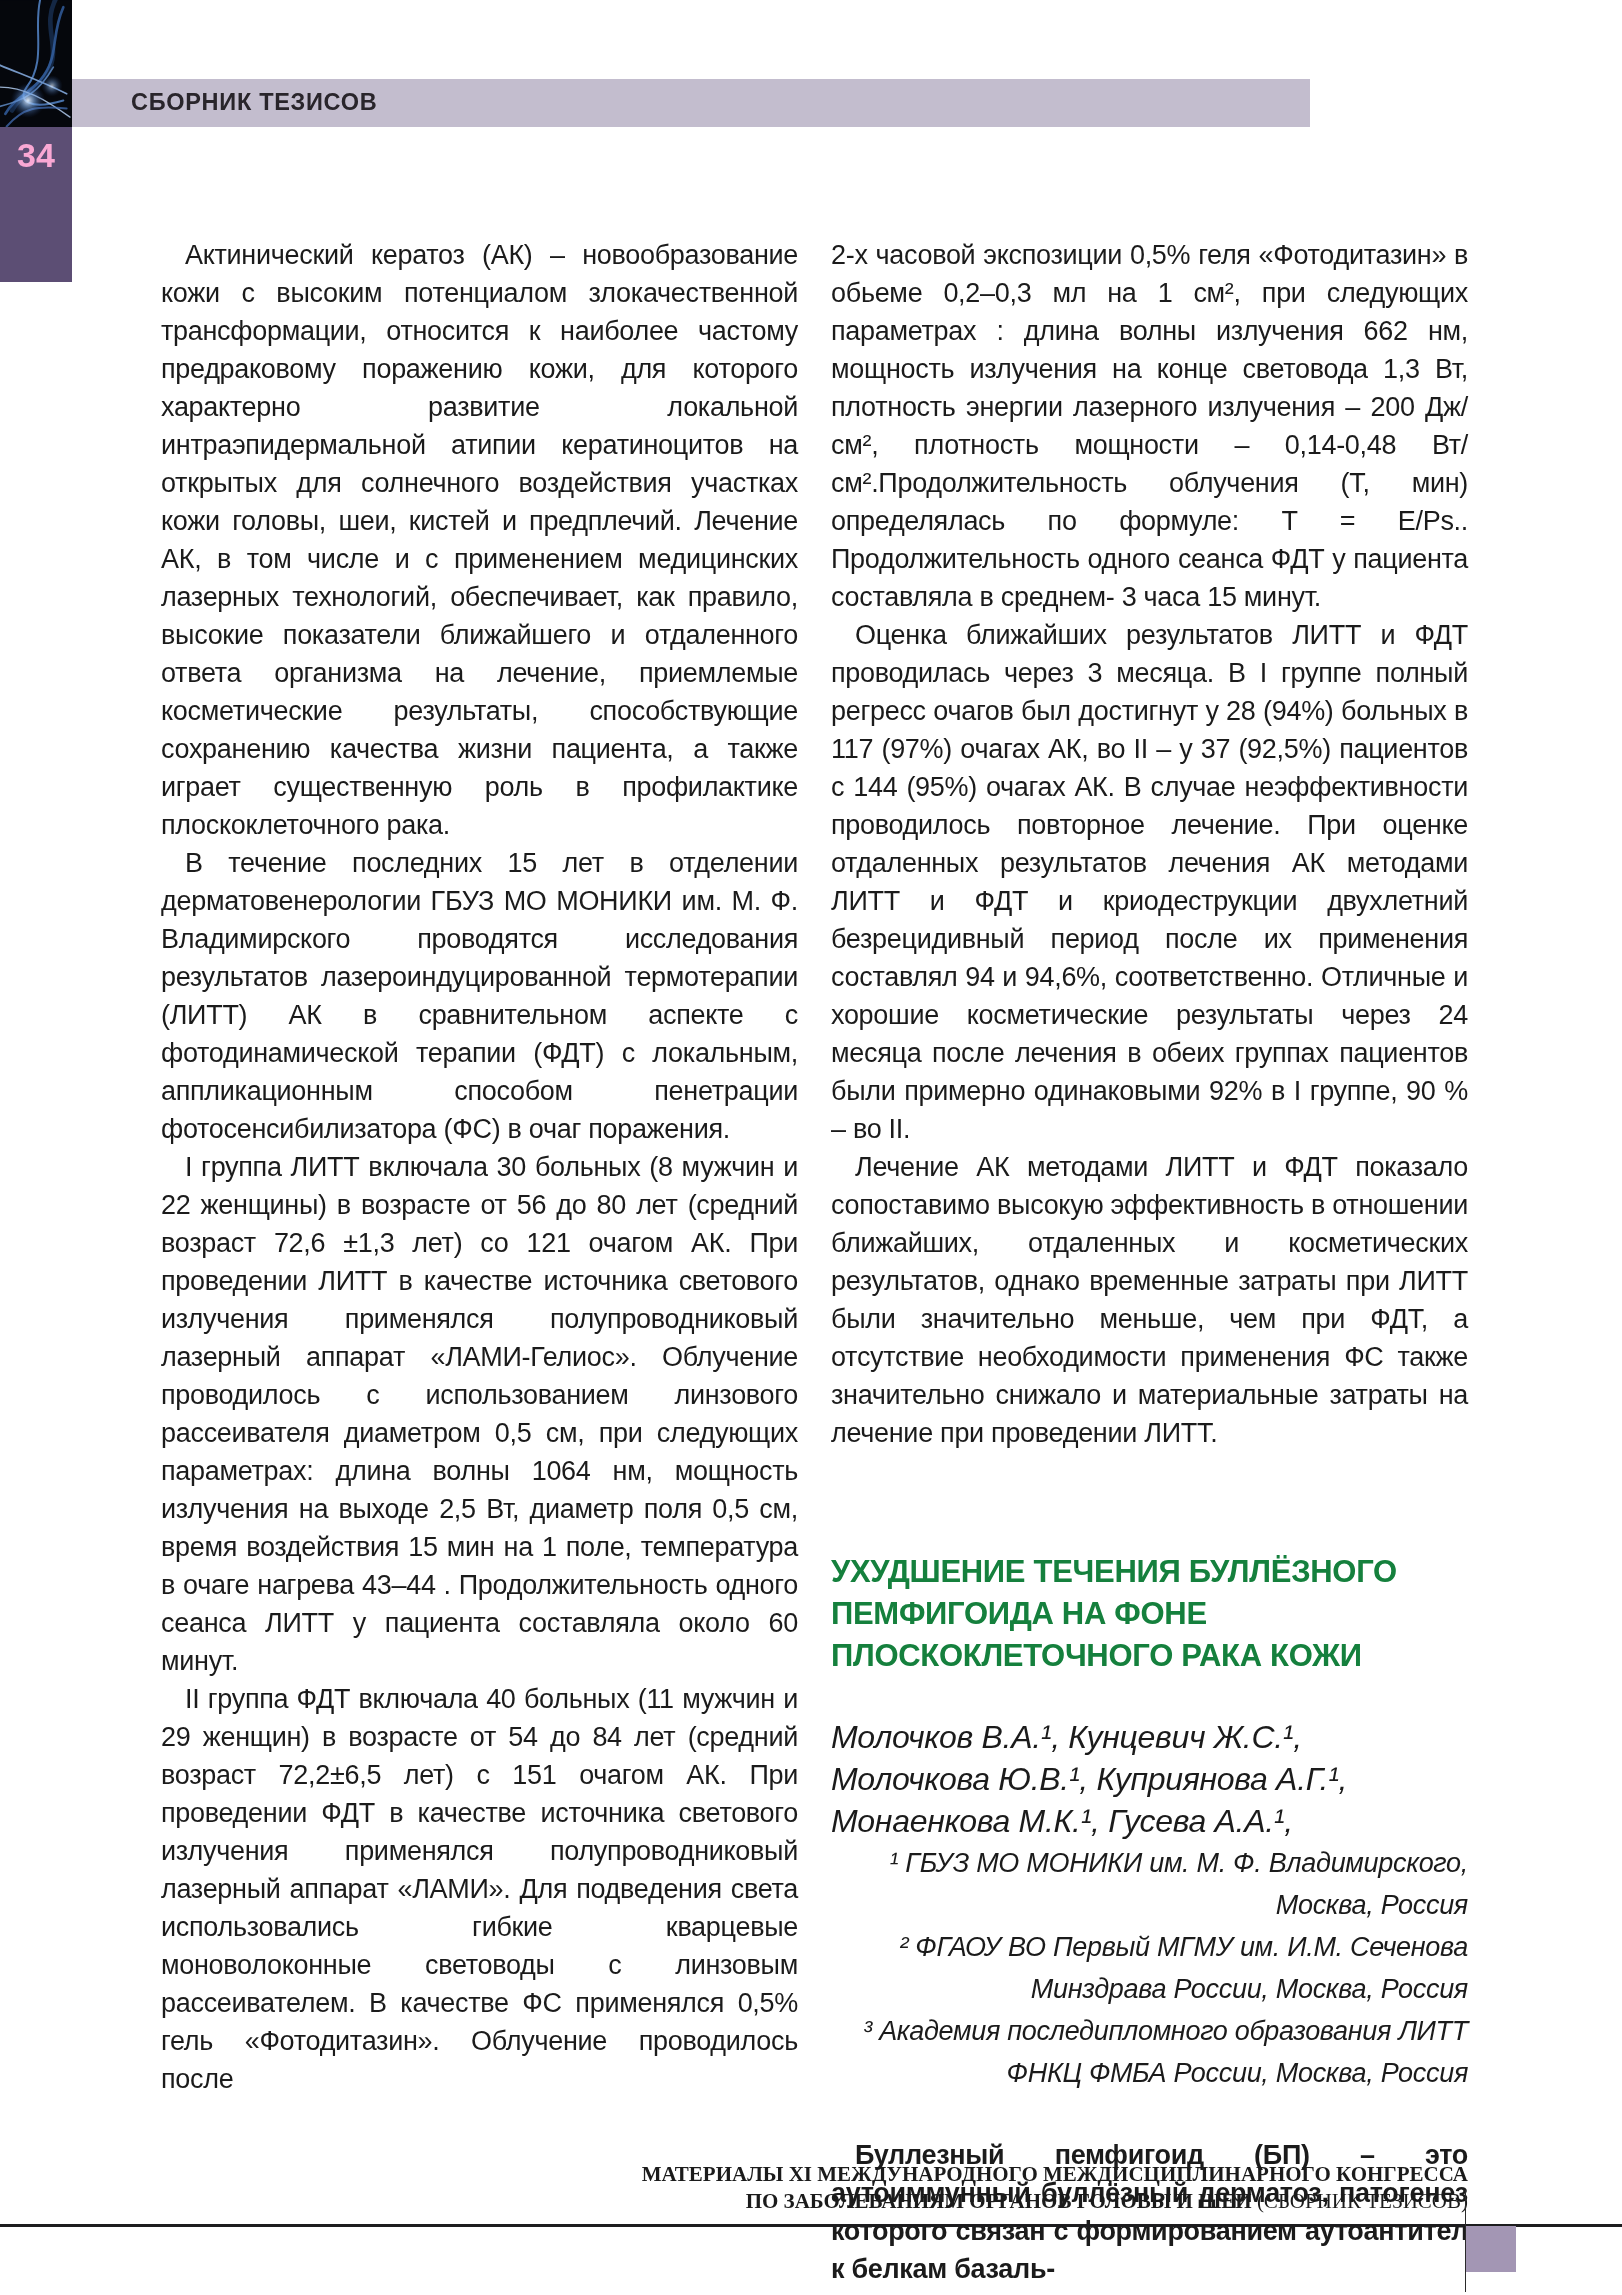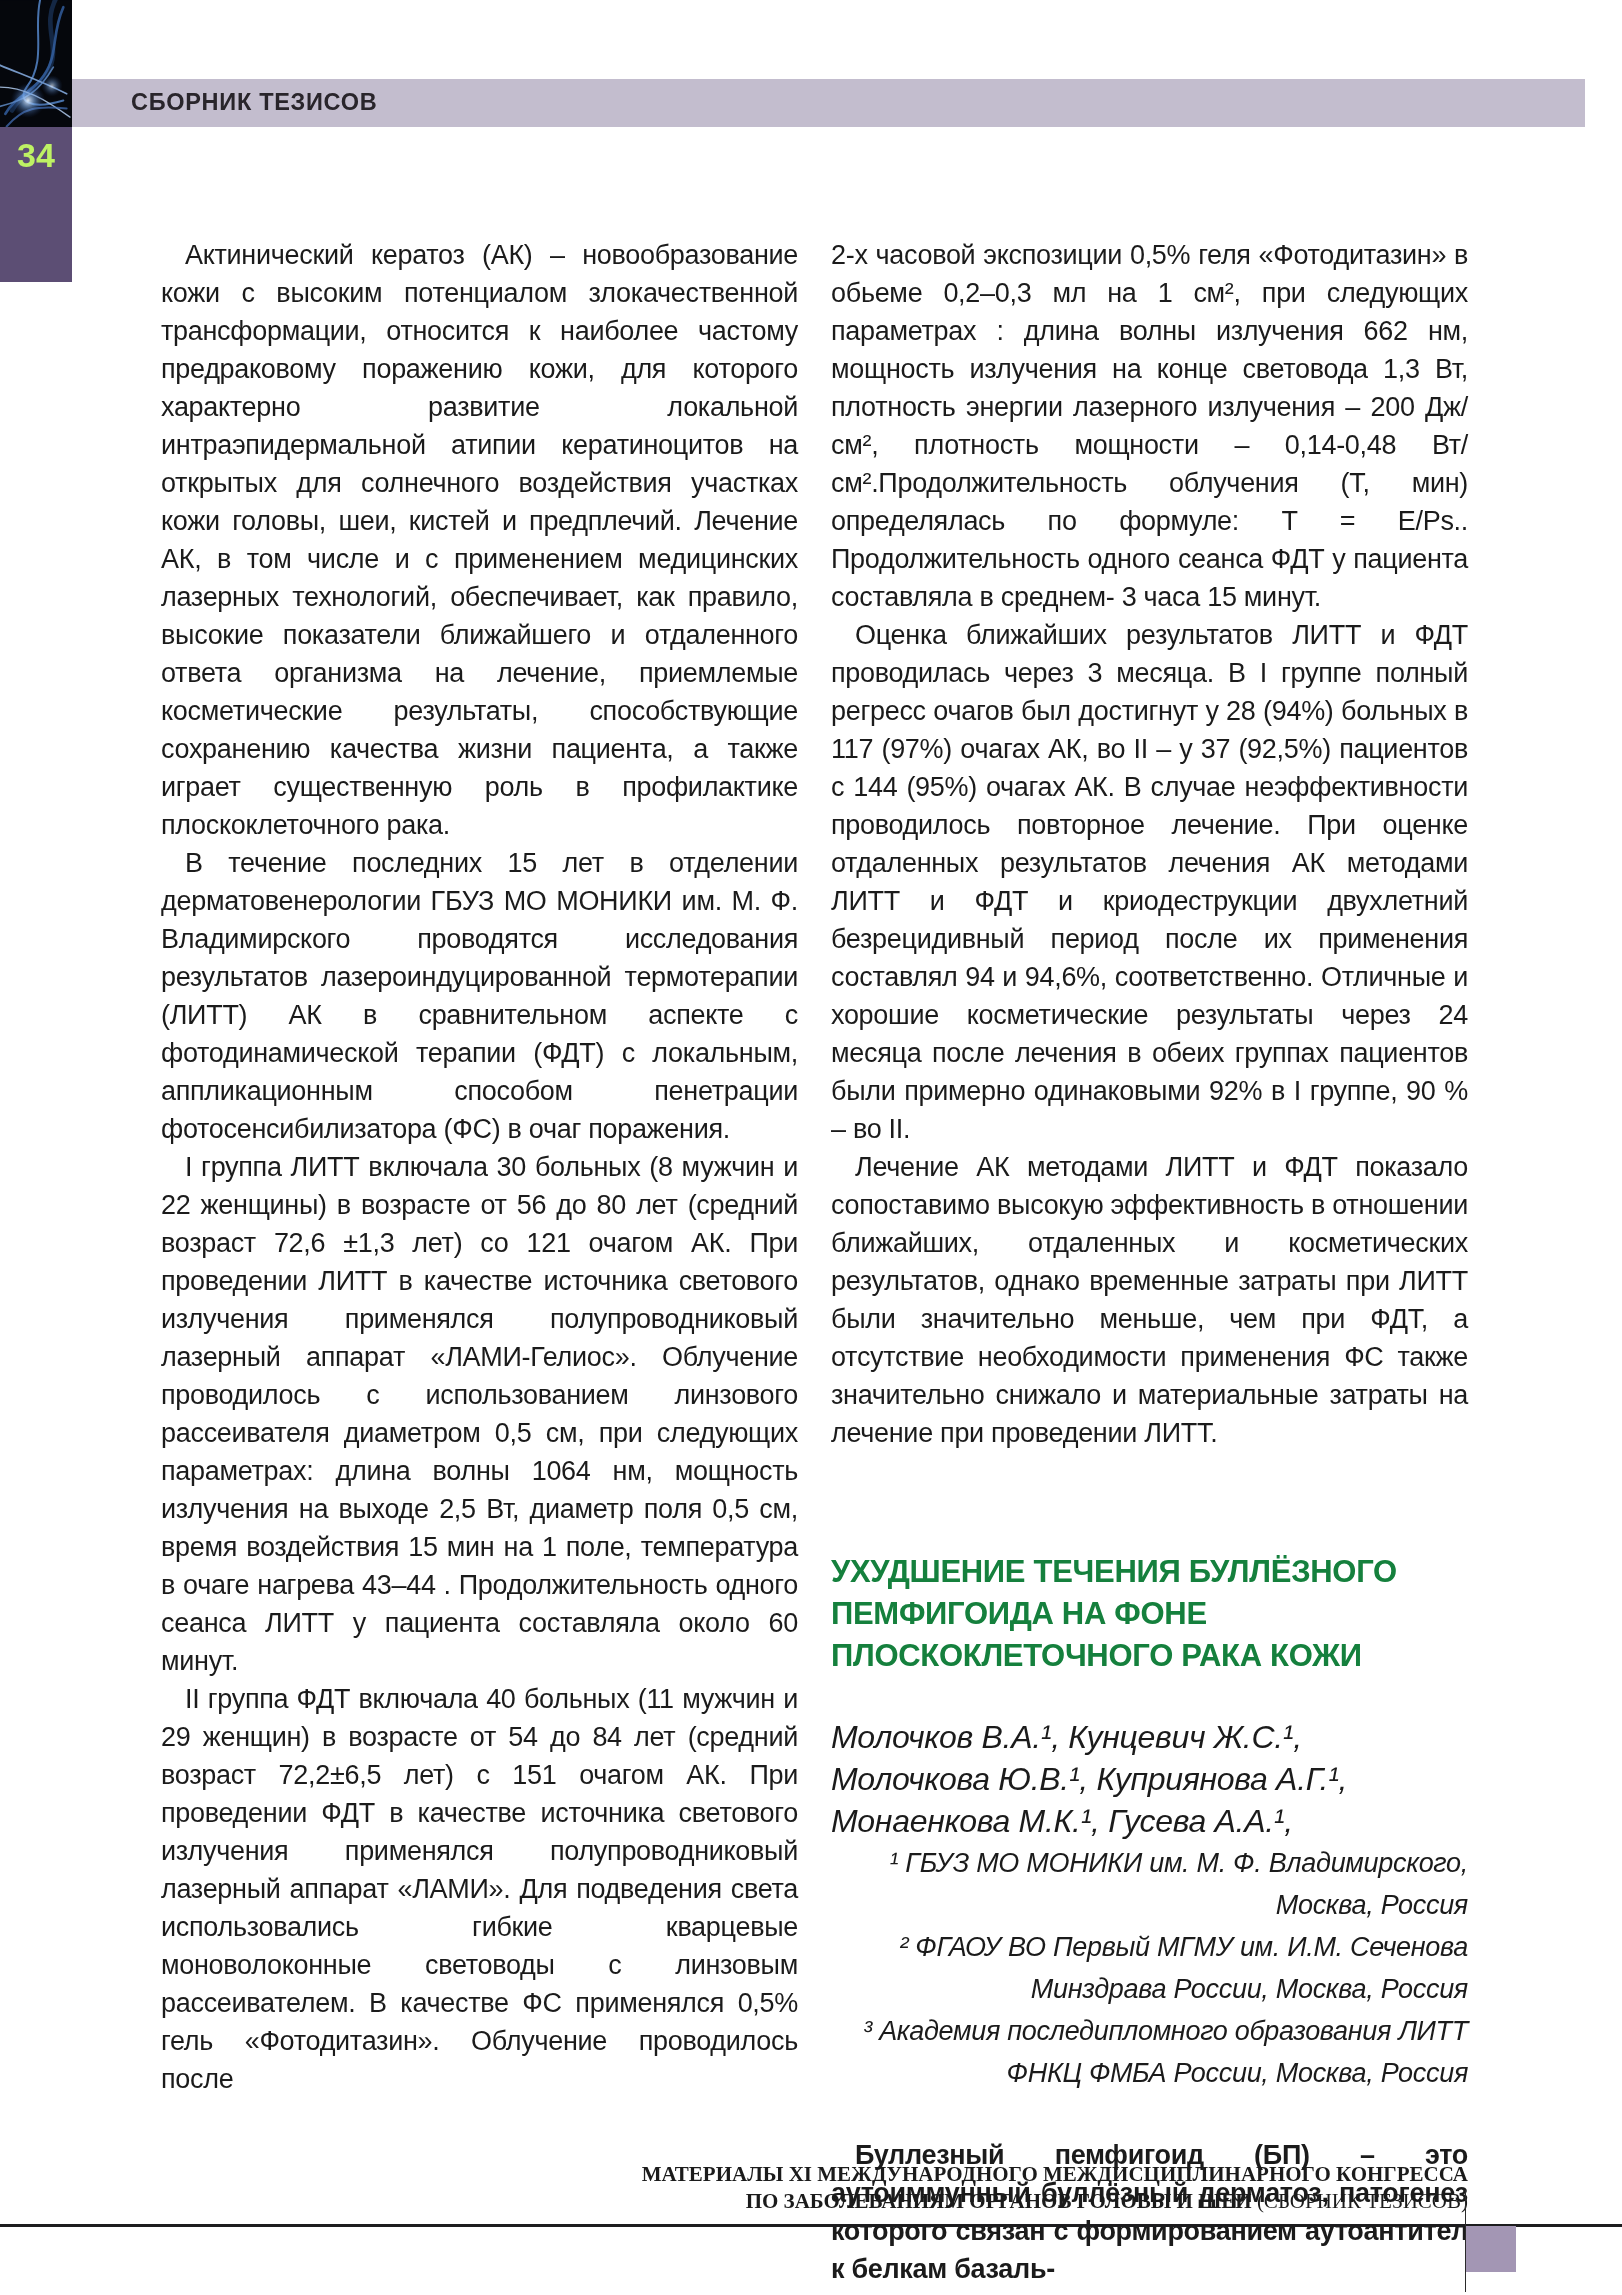--- a/index.html
+++ b/index.html
@@ -1,25 +1,25 @@
 <!DOCTYPE html>
 <html style="font-size:10.7px"><head>
 <meta charset="utf-8">
 <style>
   html,body{margin:0;padding:0;background:#e8e8e8;}
   .page{position:relative;width:1623px;height:2295px;background:#ffffff;overflow:hidden;
         font-family:"Liberation Sans","DejaVu Sans",sans-serif;color:#1b1b1b;}
   
   .art{position:absolute;left:0;top:0;width:72px;height:127px;background:#05070c;}
-  .band{position:absolute;left:72px;top:79px;width:1513px;height:48px;background:#c3bdce;}
+  .band{position:absolute;left:72px;top:79px;width:1238px;height:48px;background:#c3bdce;}
   .band-title{position:absolute;left:59px;top:10px;font-size:23.5px;font-weight:bold;
               letter-spacing:0.7px;color:#29252b;white-space:nowrap;}
   .pagenum-block{position:absolute;left:0;top:127px;width:72px;height:155px;background:#5c4e74;}
   .pagenum{position:absolute;left:0;top:9.4px;width:72px;text-align:center;
-           font-size:34px;font-weight:bold;color:#bef264;}
+           font-size:34px;font-weight:bold;color:#f9a8d4;}
   
   .col{position:absolute;top:236px;width:637px;}
   .col-left{left:161px;}
   .col-right{left:831px;}
   .para{margin:0;font-size:27px;line-height:38px;letter-spacing:-0.3px;
         text-align:justify;text-indent:24px;}
   .para.cont{text-indent:0;}
   
   .article-title{margin-top:99px;font-size:31px;line-height:42px;font-weight:bold;
                  color:#15803d;letter-spacing:-0.3px;}

